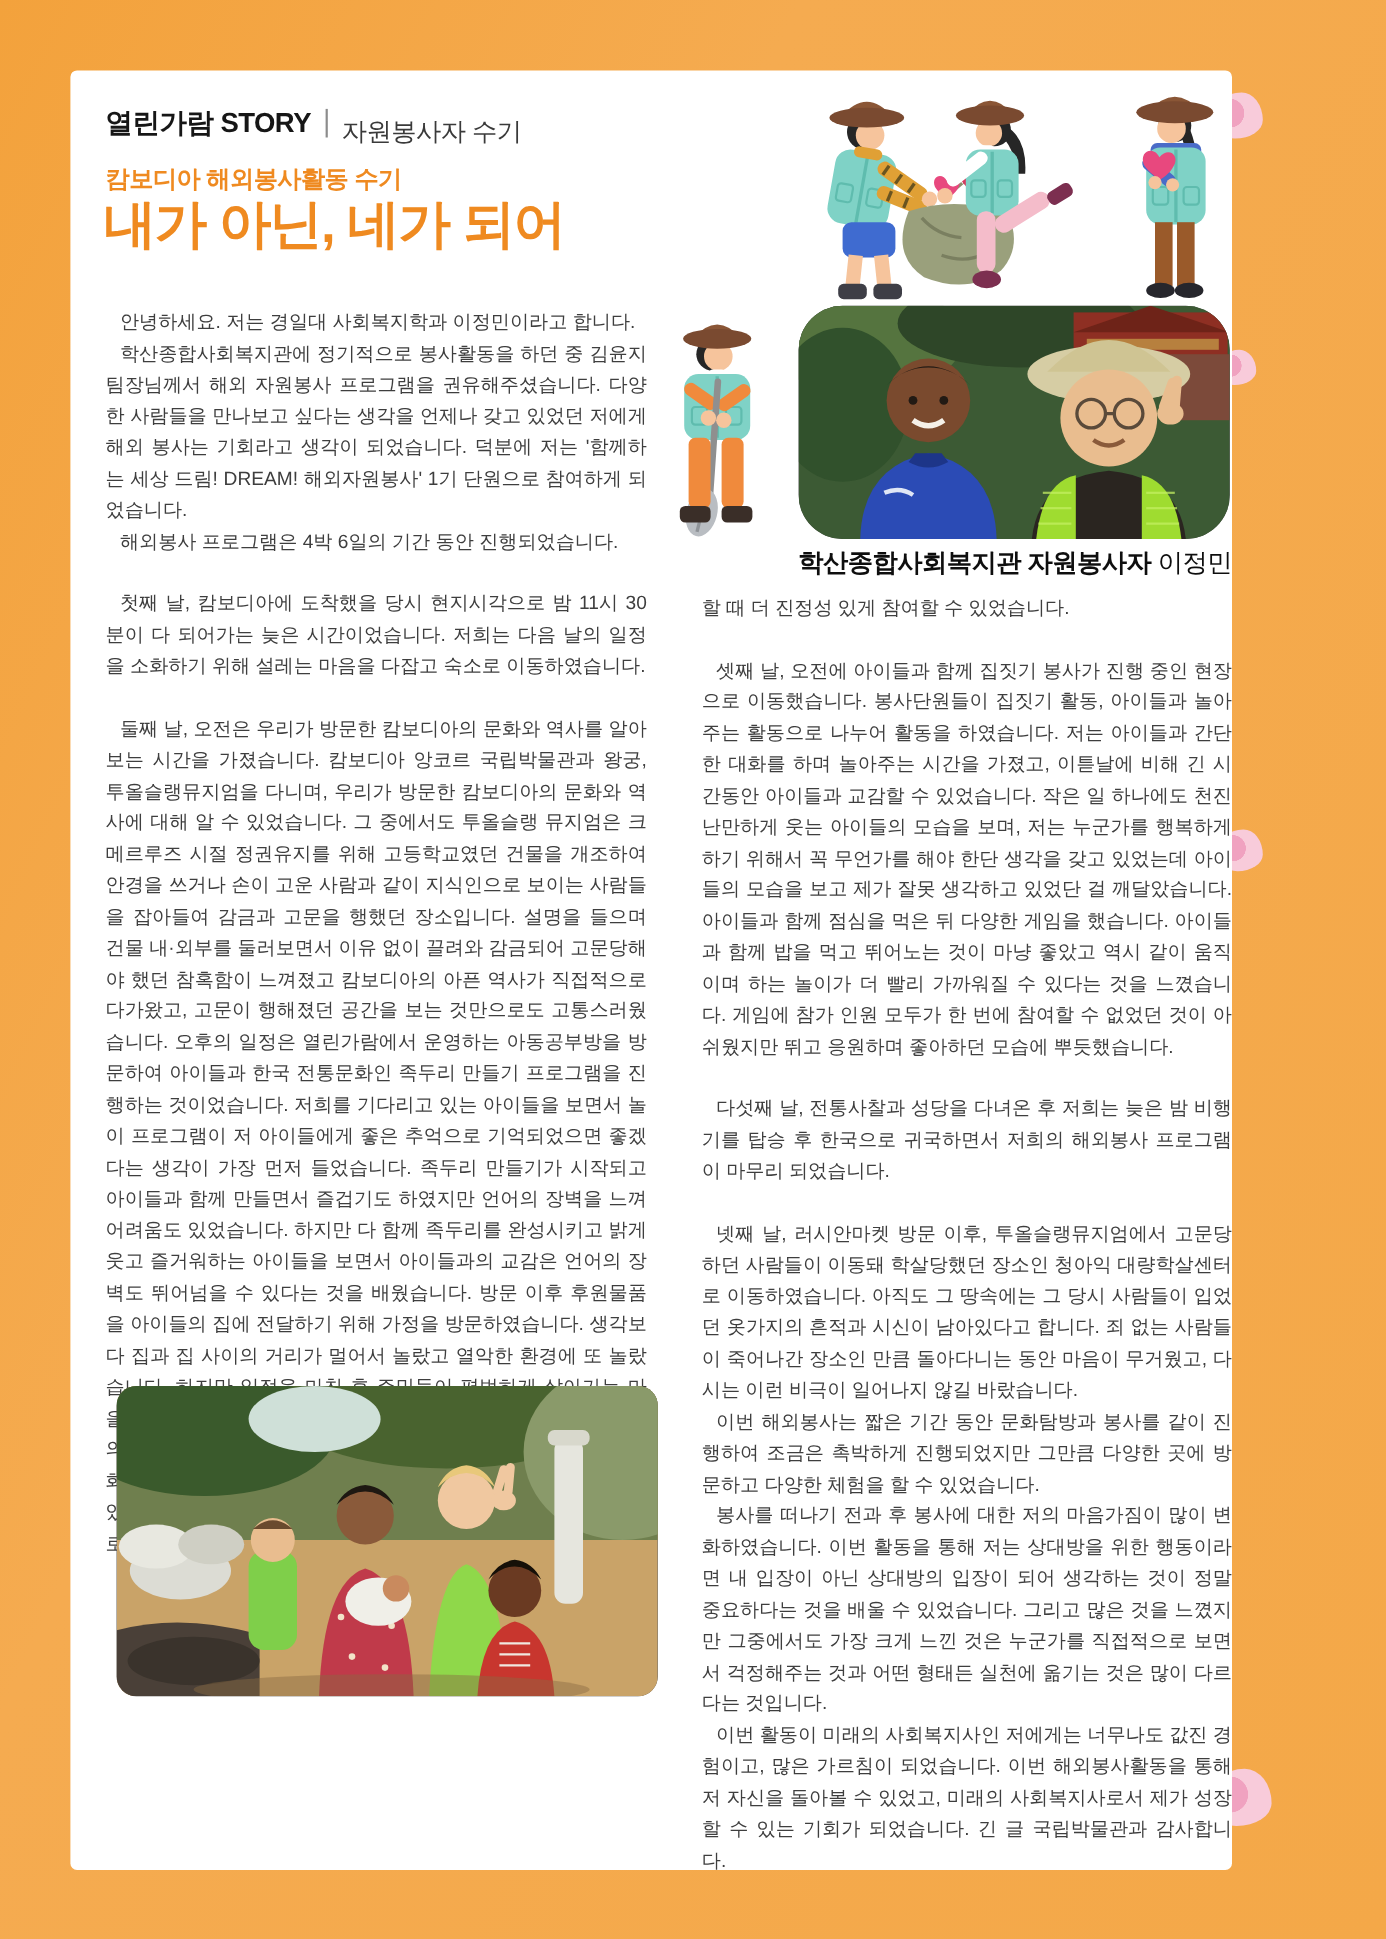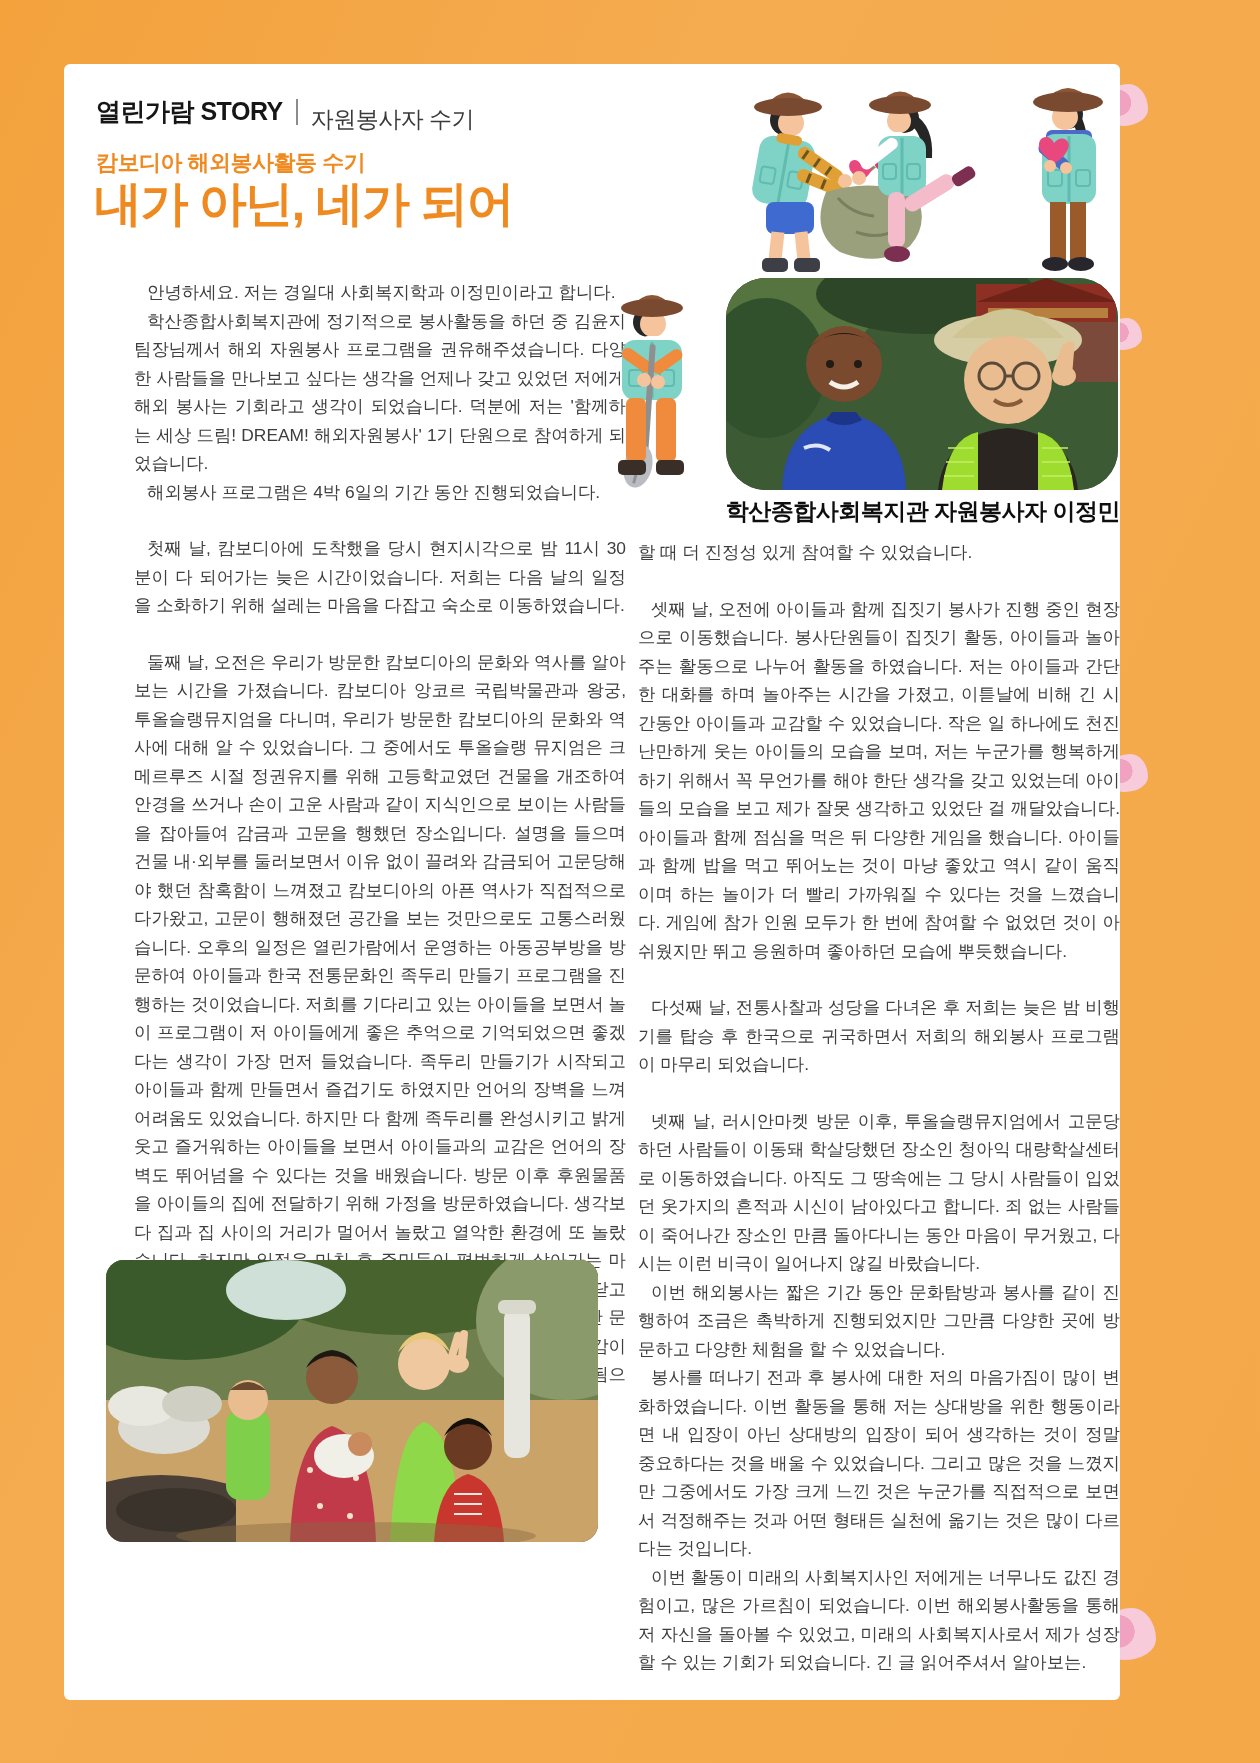--- a/index.html
+++ b/index.html
@@ -37,31 +37,31 @@
     position:absolute;left:96px;top:148px;
     font-size:22px;font-weight:800;color:#ef8a20;letter-spacing:-0.5px;
   }
   .title{
     position:absolute;left:94px;top:172px;margin:0;
     font-size:48px;font-weight:800;color:#ef8a20;letter-spacing:-1.5px;
   }
 
   .col{position:absolute;font-size:17.4px;line-height:28.5px;color:#3e3e3e;
        text-align:justify;word-break:break-all;}
-  .col-left{left:96px;top:278px;width:492px;margin-left:38px;}
+  .col-left{left:96px;top:278px;width:492px;}
   .col-right{left:638px;top:538px;width:482px;}
   .body-p{margin:0;text-indent:13px;}
   .body-p.gap{margin-top:28px;}
   .body-p.flush{text-indent:0;}
 
   .caption{
     position:absolute;left:620px;top:496px;width:500px;text-align:right;
     font-size:23px;color:#0e0e0e;font-weight:700;letter-spacing:-0.5px;
   }
-  .caption .cap-name{font-weight:700;}
+  .caption .cap-name{font-weight:400;}
 
   .photo{position:absolute;overflow:hidden;background:#444;}
   .photo-portrait{left:726px;top:278px;width:392px;height:212px;border-radius:40px;}
   .photo-village{left:106px;top:1260px;width:492px;height:282px;border-radius:18px;}
 
   .illo{position:absolute;}
   .illo-volunteers{left:638px;top:74px;width:480px;height:208px;}
   .illo-shovel{left:586px;top:282px;width:134px;height:212px;}
 </style>
 </head>
@@ -264,21 +264,21 @@
   </div>
 
   <div class="col col-right">
 
   <p class="body-p flush">할 때 더 진정성 있게 참여할 수 있었습니다.</p>
       <p class="body-p gap">셋째 날, 오전에 아이들과 함께 집짓기 봉사가 진행 중인 현장으로 이동했습니다. 봉사단원들이 집짓기 활동, 아이들과 놀아주는 활동으로 나누어 활동을 하였습니다. 저는 아이들과 간단한 대화를 하며 놀아주는 시간을 가졌고, 이튿날에 비해 긴 시간동안 아이들과 교감할 수 있었습니다. 작은 일 하나에도 천진난만하게 웃는 아이들의 모습을 보며, 저는 누군가를 행복하게 하기 위해서 꼭 무언가를 해야 한단 생각을 갖고 있었는데 아이들의 모습을 보고 제가 잘못 생각하고 있었단 걸 깨달았습니다. 아이들과 함께 점심을 먹은 뒤 다양한 게임을 했습니다. 아이들과 함께 밥을 먹고 뛰어노는 것이 마냥 좋았고 역시 같이 움직이며 하는 놀이가 더 빨리 가까워질 수 있다는 것을 느꼈습니다. 게임에 참가 인원 모두가 한 번에 참여할 수 없었던 것이 아쉬웠지만 뛰고 응원하며 좋아하던 모습에 뿌듯했습니다.</p>
       <p class="body-p gap">다섯째 날, 전통사찰과 성당을 다녀온 후 저희는 늦은 밤 비행기를 탑승 후 한국으로 귀국하면서 저희의 해외봉사 프로그램이 마무리 되었습니다.</p>
       <p class="body-p gap">넷째 날, 러시안마켓 방문 이후, 투올슬랭뮤지엄에서 고문당하던 사람들이 이동돼 학살당했던 장소인 청아익 대량학살센터로 이동하였습니다. 아직도 그 땅속에는 그 당시 사람들이 입었던 옷가지의 흔적과 시신이 남아있다고 합니다. 죄 없는 사람들이 죽어나간 장소인 만큼 돌아다니는 동안 마음이 무거웠고, 다시는 이런 비극이 일어나지 않길 바랐습니다.</p>
       <p class="body-p">이번 해외봉사는 짧은 기간 동안 문화탐방과 봉사를 같이 진행하여 조금은 촉박하게 진행되었지만 그만큼 다양한 곳에 방문하고 다양한 체험을 할 수 있었습니다.</p>
       <p class="body-p">봉사를 떠나기 전과 후 봉사에 대한 저의 마음가짐이 많이 변화하였습니다. 이번 활동을 통해 저는 상대방을 위한 행동이라면 내 입장이 아닌 상대방의 입장이 되어 생각하는 것이 정말 중요하다는 것을 배울 수 있었습니다. 그리고 많은 것을 느꼈지만 그중에서도 가장 크게 느낀 것은 누군가를 직접적으로 보면서 걱정해주는 것과 어떤 형태든 실천에 옮기는 것은 많이 다르다는 것입니다.</p>
-      <p class="body-p">이번 활동이 미래의 사회복지사인 저에게는 너무나도 값진 경험이고, 많은 가르침이 되었습니다. 이번 해외봉사활동을 통해 저 자신을 돌아볼 수 있었고, 미래의 사회복지사로서 제가 성장 할 수 있는 기회가 되었습니다. 긴 글 읽어주셔서 알아보는.</p>
+      <p class="body-p">이번 활동이 미래의 사회복지사인 저에게는 너무나도 값진 경험이고, 많은 가르침이 되었습니다. 이번 해외봉사활동을 통해 저 자신을 돌아볼 수 있었고, 미래의 사회복지사로서 제가 성장 할 수 있는 기회가 되었습니다. 긴 글 국립박물관과 감사합니다.</p>
     </div>
 
   <div class="photo photo-village">
     <svg width="492" height="282" viewBox="0 0 492 282">
       <rect width="492" height="282" fill="#c9a368"></rect>
       <rect x="0" y="0" width="492" height="140" fill="#6f7f4e"></rect>
       <ellipse cx="80" cy="40" rx="120" ry="60" fill="#3a5a2c"></ellipse>
       <ellipse cx="300" cy="20" rx="150" ry="55" fill="#49632f"></ellipse>
       <ellipse cx="460" cy="60" rx="90" ry="80" fill="#8a9a6a"></ellipse>
       <ellipse cx="180" cy="30" rx="60" ry="30" fill="#cfe0d8"></ellipse>

